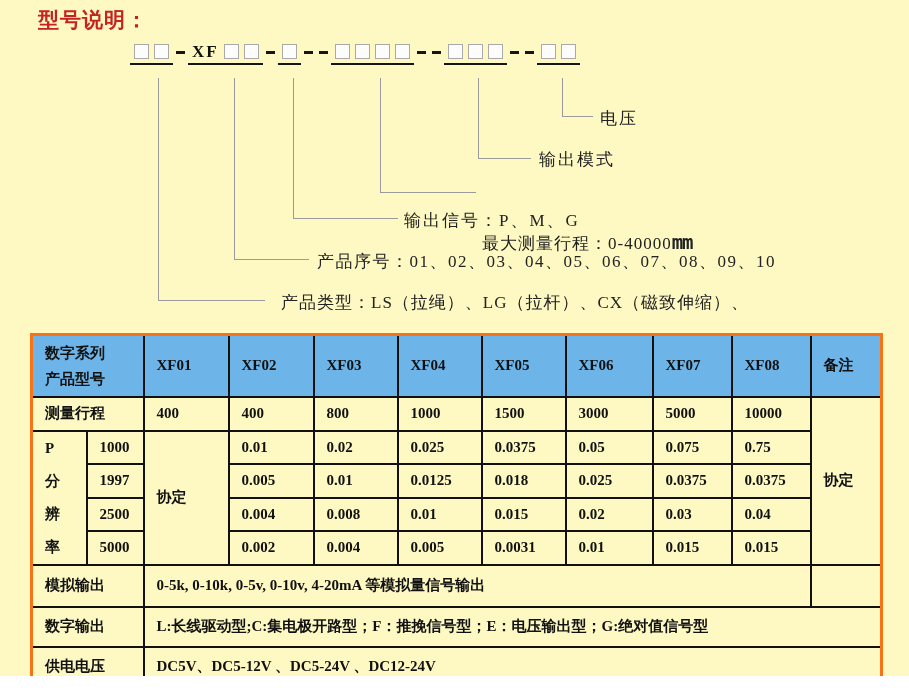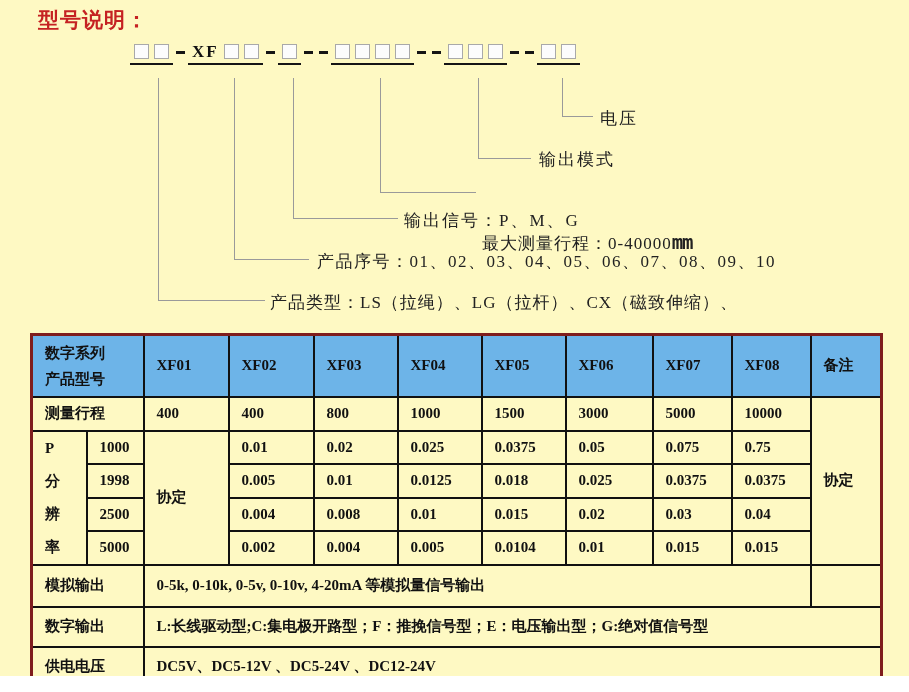--- a/index.html
+++ b/index.html
@@ -20,21 +20,21 @@
 
   
   .elbow{position:absolute;border-left:1px solid #9a9a9a;border-bottom:1px solid #9a9a9a;}
 
   
   .callout{position:absolute;font-size:17px;letter-spacing:2px;color:#222;white-space:nowrap;}
   .mm-unit{font-family:"DejaVu Sans Mono",monospace;font-weight:bold;font-size:19px;letter-spacing:-1px;}
 
   
   table.spec{position:absolute;left:30px;top:333px;width:850px;border-collapse:collapse;
-             border:3px solid #7f1d1d;table-layout:fixed;}
+             border:3px solid #f97316;table-layout:fixed;}
   table.spec td,table.spec th{border:2px solid #111;font-size:15px;font-weight:bold;
              padding:0 0 0 12px;text-align:left;vertical-align:middle;box-sizing:border-box;
              overflow:hidden;white-space:nowrap;}
   table.spec th{background:#6db4e8;}
   th.model-head{padding-left:8px;line-height:26px;vertical-align:middle;}
   th.xf-head,th.remark-head{text-align:center;padding:0;}
   td.row-label{padding-left:8px;}
   td.center-cell{text-align:center;padding:0;}
   td.p-label{padding-left:9px;line-height:33px;}
   td.p-label span{display:block;}
@@ -95,21 +95,21 @@
   <div class="elbow" style="left:293px;top:78px;width:104px;height:140px;"></div>
   <div class="elbow" style="left:380px;top:78px;width:95px;height:114px;"></div>
   <div class="elbow" style="left:478px;top:78px;width:52px;height:80px;"></div>
   <div class="elbow" style="left:562px;top:78px;width:30px;height:38px;"></div>
 
   <div class="callout" style="left:600px;top:107px;">电压</div>
   <div class="callout" style="left:539px;top:148px;">输出模式</div>
   <div class="callout" style="left:482px;top:183px;letter-spacing:1px;margin-top:48px;"><span>最大测量行程：0-40000</span><span class="mm-unit">mm</span></div>
   <div class="callout" style="left:404px;top:209px;">输出信号：P、M、G</div>
   <div class="callout" style="left:317px;top:250px;letter-spacing:1.5px;">产品序号：01、02、03、04、05、06、07、08、09、10</div>
-  <div class="callout" style="left:270px;top:291px;letter-spacing:1px;">产品类型：LS（拉绳）、LG（拉杆）、CX（磁致伸缩）、</div>
+  <div class="callout" style="left:281px;top:291px;letter-spacing:1px;">产品类型：LS（拉绳）、LG（拉杆）、CX（磁致伸缩）、</div>
 
   <table class="spec">
     <colgroup>
       <col style="width:55px">
         <col style="width:57px">
         <col style="width:85px">
         <col style="width:85px">
       <col style="width:84px">
         <col style="width:84px">
         <col style="width:84px">
@@ -157,21 +157,21 @@
       <td rowspan="4" class="center-cell">协定</td>
       <td>0.01</td>
       <td>0.02</td>
       <td>0.025</td>
       <td>0.0375</td>
       <td>0.05</td>
       <td>0.075</td>
       <td>0.75</td>
     </tr>
     <tr class="r-p">
-      <td class="row-label">1998</td>
+      <td class="row-label">1997</td>
       <td>0.005</td>
       <td>0.01</td>
       <td>0.0125</td>
       <td>0.018</td>
       <td>0.025</td>
       <td>0.0375</td>
       <td>0.0375</td>
     </tr>
     <tr class="r-p">
       <td class="row-label">2500</td>
@@ -181,21 +181,21 @@
       <td>0.015</td>
       <td>0.02</td>
       <td>0.03</td>
       <td>0.04</td>
     </tr>
     <tr class="r-p">
       <td class="row-label">5000</td>
       <td>0.002</td>
       <td>0.004</td>
       <td>0.005</td>
-      <td>0.0104</td>
+      <td>0.0031</td>
       <td>0.01</td>
       <td>0.015</td>
       <td>0.015</td>
     </tr>
     <tr class="r-analog">
       <td colspan="2" class="row-label">模拟输出</td>
       <td colspan="8">0-5k, 0-10k, 0-5v, 0-10v, 4-20mA 等模拟量信号输出</td>
       <td></td>
     </tr>
     <tr class="r-digital">

